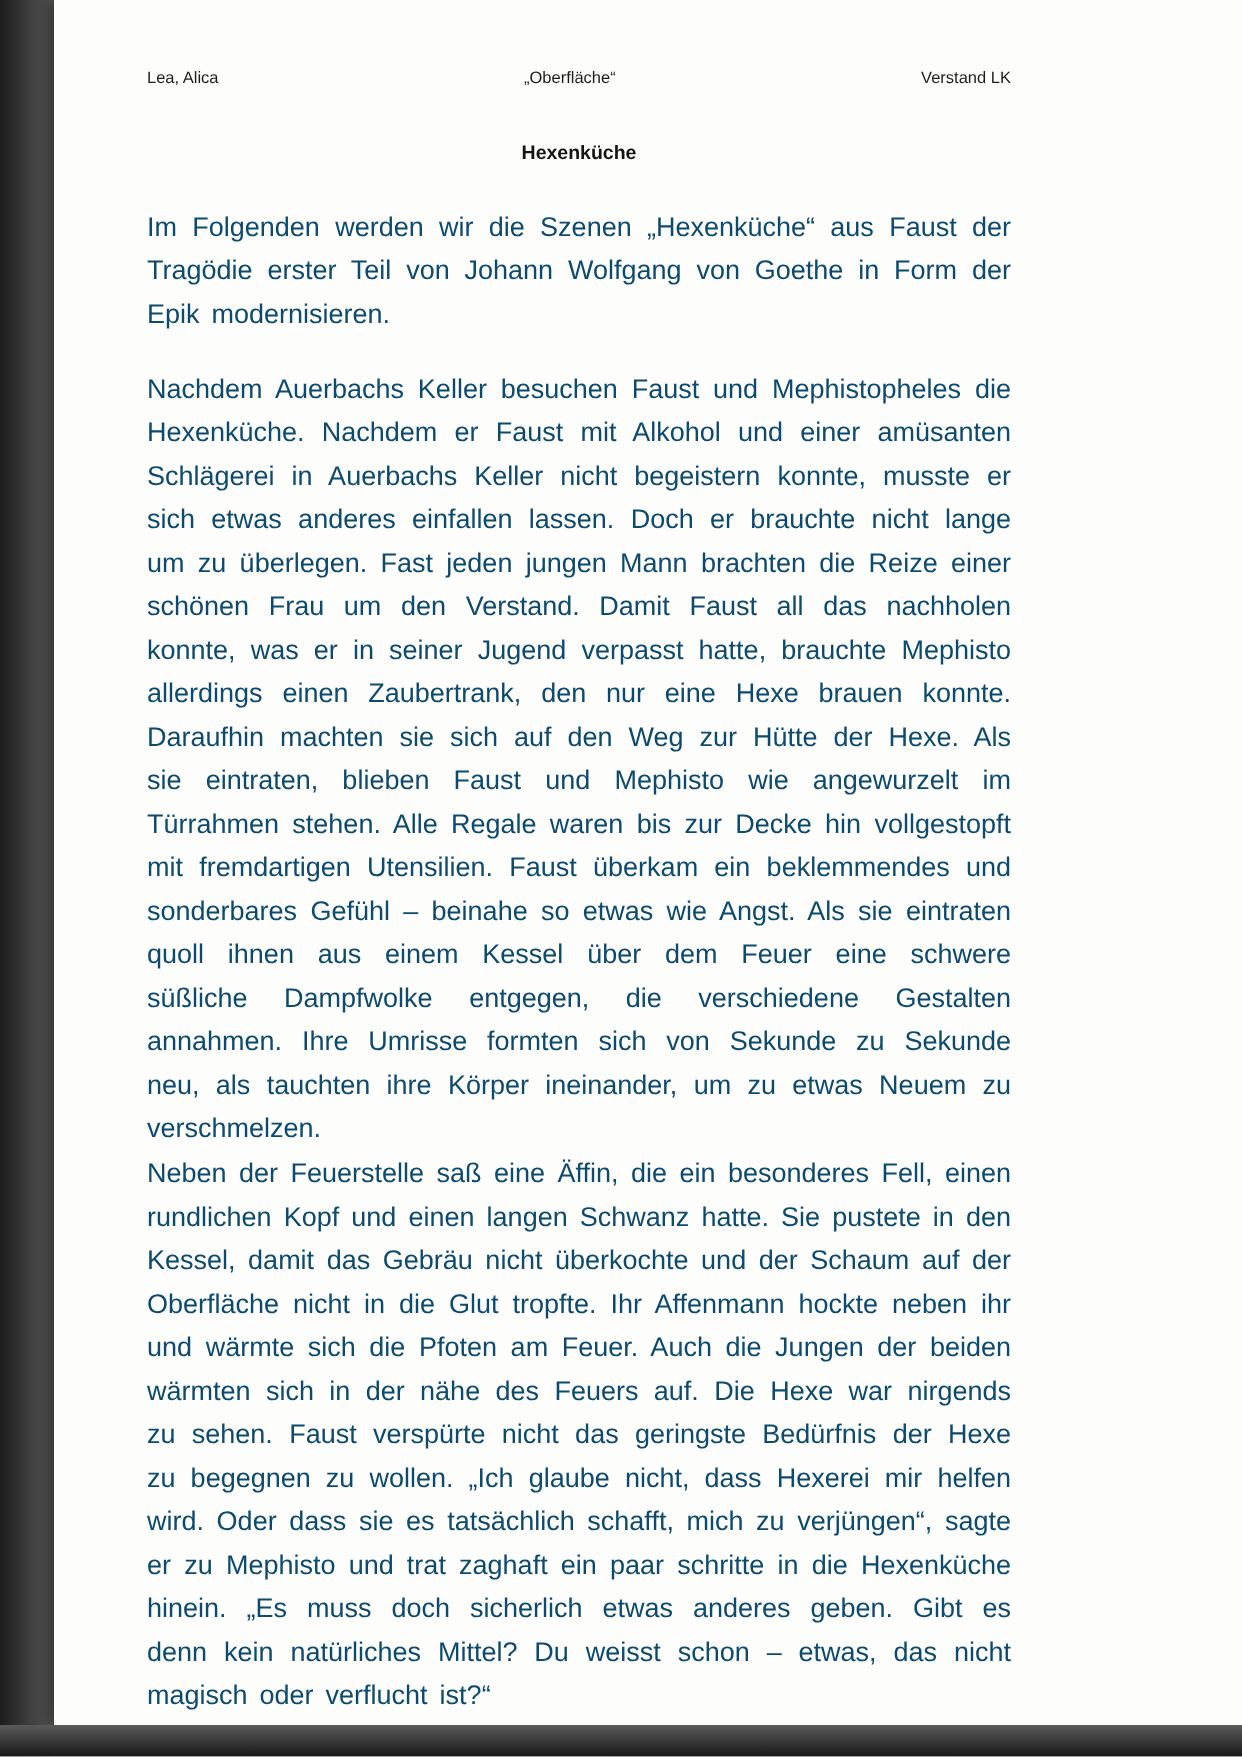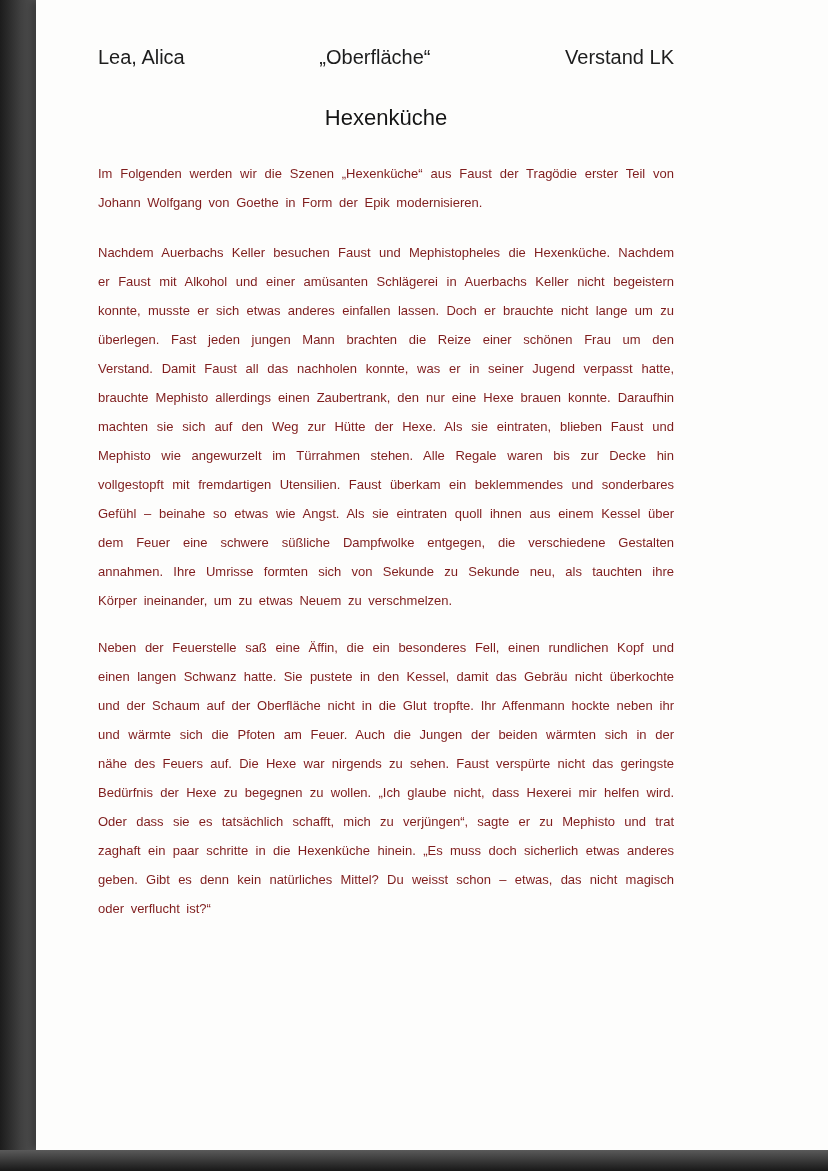--- a/index.html
+++ b/index.html
@@ -31,40 +31,40 @@
       height: 1150px;
       background: #fdfdfc;
       padding: 46px 154px 0 62px;
       color: #1d1d1d;
       box-shadow: -4px 0 8px rgba(0,0,0,0.35);
     }
     .doc-header {
       display: flex;
       justify-content: space-between;
       align-items: flex-end;
-      font-size: 20px;
+      font-size: 11px;
       color: #1d1d1d;
     }
     .doc-title {
       text-align: center;
-      font-size: 22px;
-      font-weight: 400;
+      font-size: 13px;
+      font-weight: 700;
       margin-top: 36px;
       color: #151515;
     }
     p.body-par {
-      font-size: 13px;
+      font-size: 18px;
       line-height: 29px;
       text-align: justify;
       word-spacing: 3px;
-      color: #7f1d1d;
+      color: #0c4a6e;
     }
     p.intro  { margin-top: 28px; }
     p.scene  { margin-top: 21px; }
-    p.apes   { margin-top: 18px; }
+    p.apes   { margin-top: 1px; }
   </style>
 </head>
 <body>
 
 <div class="scan-bg">
   <div class="paper">
 
     <div class="doc-header">
       <span>Lea, Alica</span>
       <span>„Oberfläche“</span>

